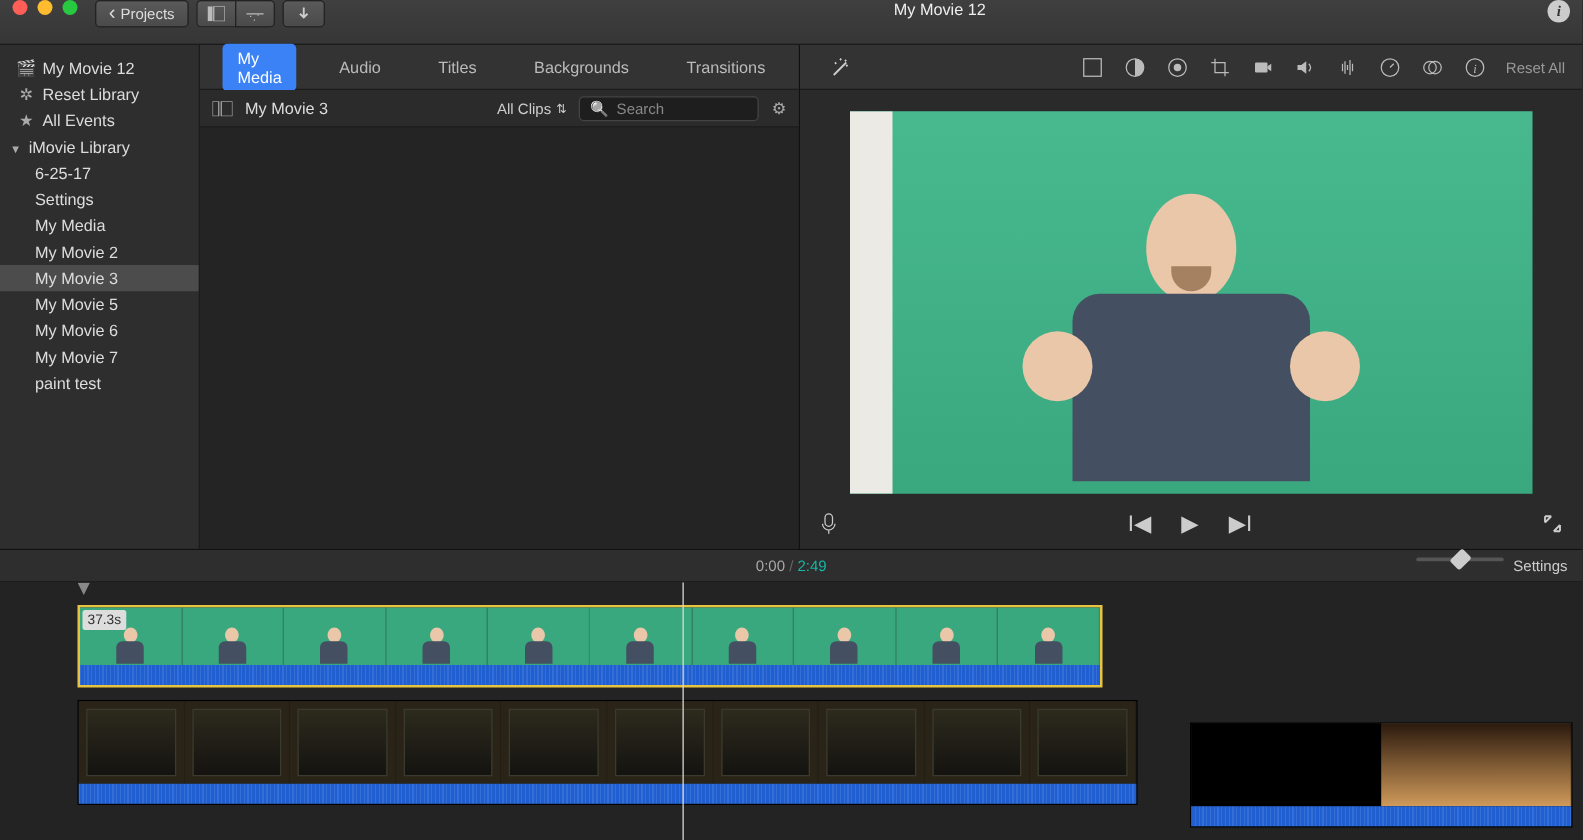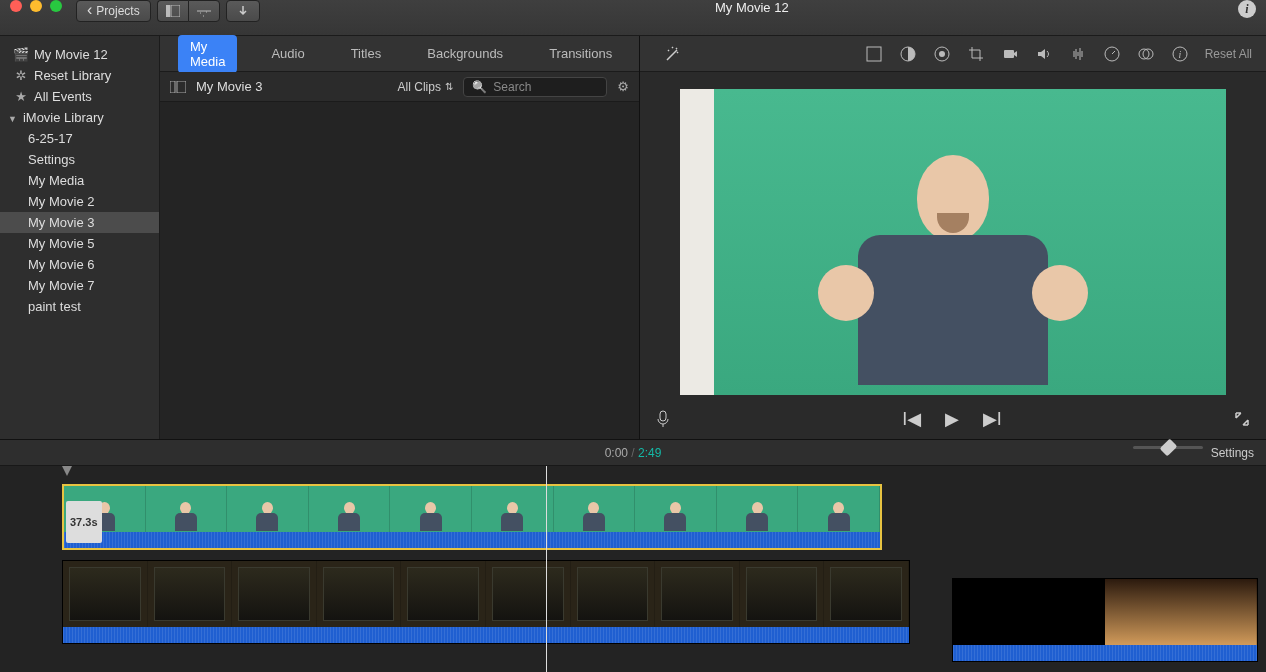--- a/index.html
+++ b/index.html
@@ -250,24 +250,23 @@
   .thumbs3 .th.sky { background:linear-gradient(#2b1a0e,#d09a5a);}
   .audio {
     height: 16px; background:#1f5fd1; position:relative; overflow:hidden;
   }
   .audio::before {
     content:""; position:absolute; inset:0;
     background: repeating-linear-gradient(90deg, rgba(255,255,255,.25) 0 1px, transparent 1px 3px);
     opacity:.4;
   }
   .dur-badge {
-    position:absolute; top:15px; left:2px;
-    background:#ddd; color:#333; font-size:11px; padding:15px 4px; border-radius:2px;
+    position:absolute; top:2px; left:2px;
+    background:#ddd; color:#333; font-size:11px; padding:2px 4px; border-radius:2px;
     z-index:3;
-    font-weight:bold;
   }
   .gear::before { content:"⚙"; }
   .mag::before { content:"🔍"; filter: grayscale(1) brightness(1.3);}
   svg { display:block; }
 </style>
 </head>
 <body>
 
 <div class="titlebar">
   <div class="traffic">

